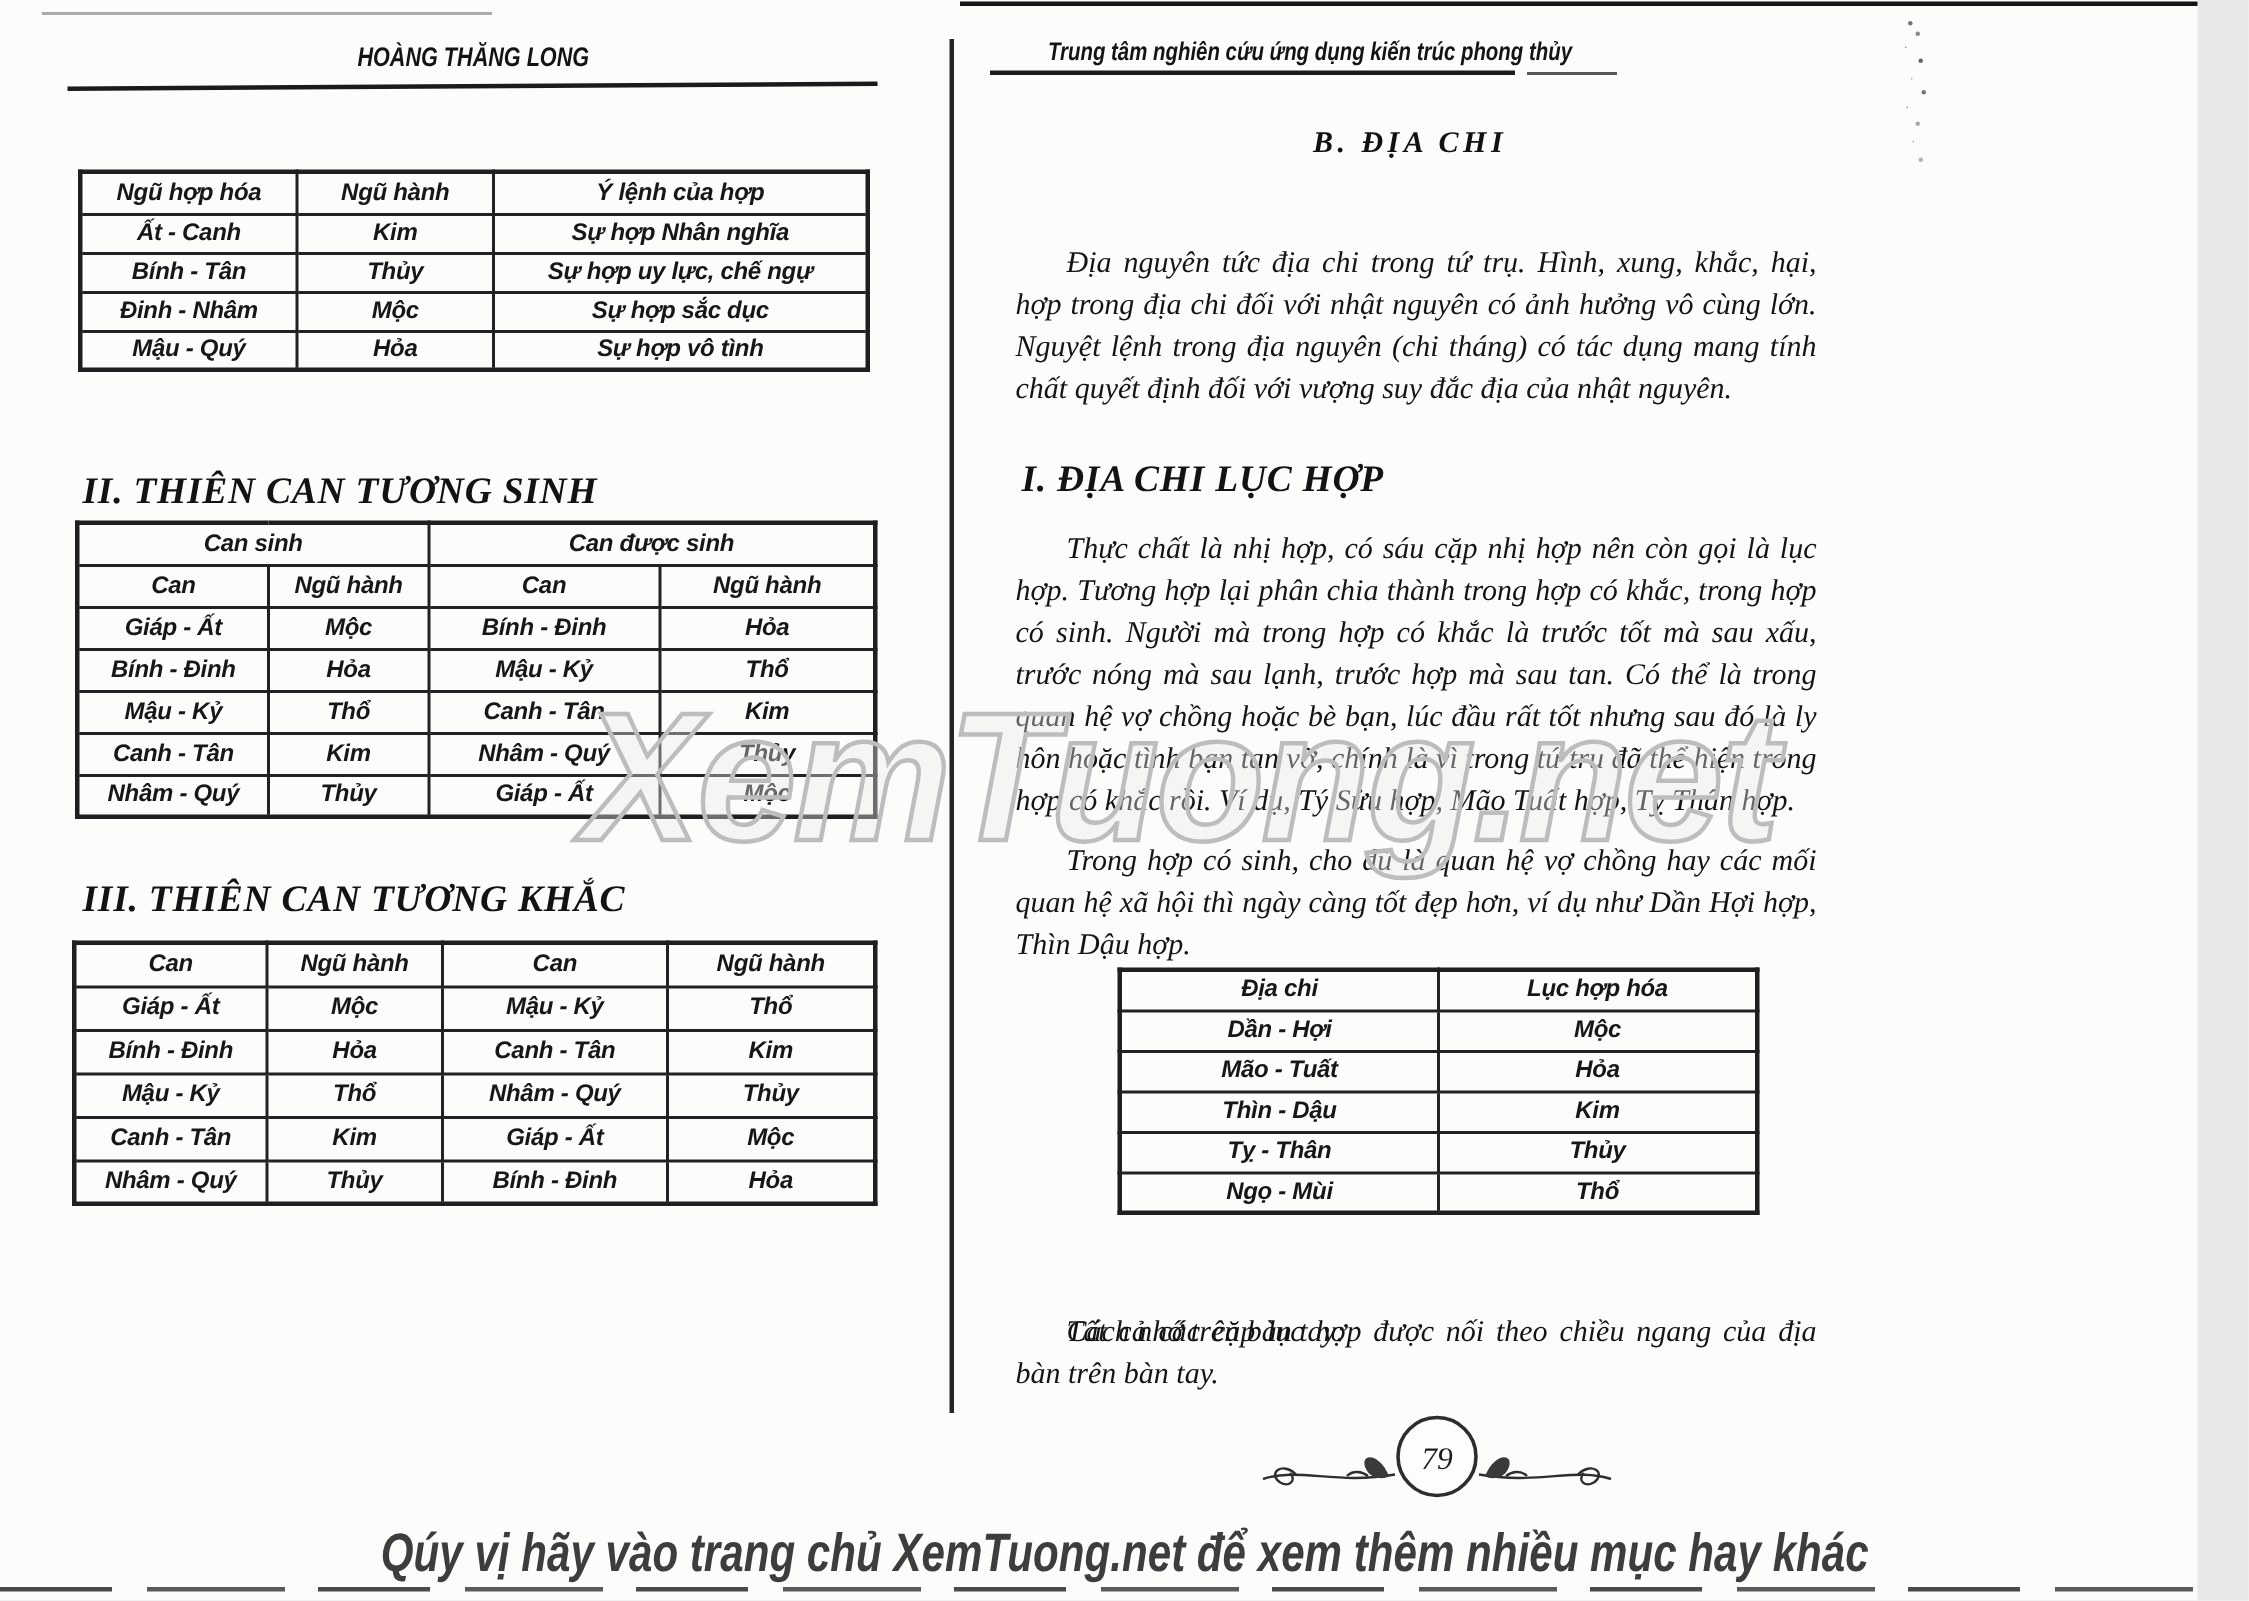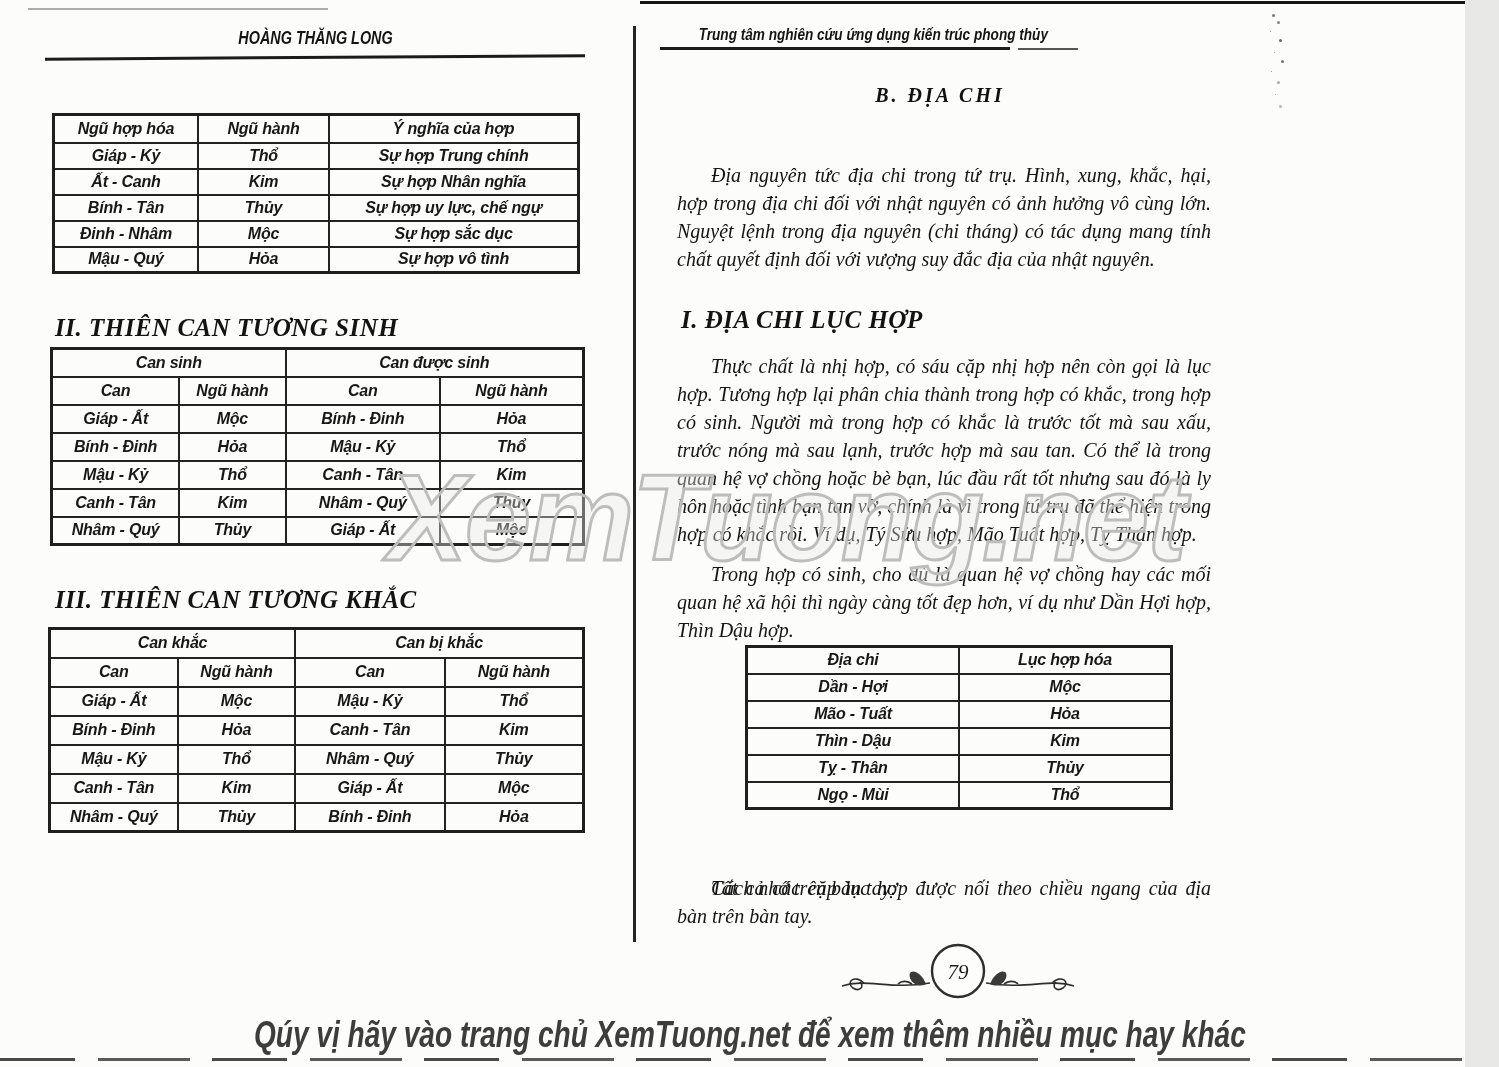--- a/index.html
+++ b/index.html
@@ -79,29 +79,24 @@
   <table class="t1">
     <colgroup>
         <col style="width:27.5%">
         <col style="width:25%">
         <col style="width:47.5%">
       </colgroup>
     <thead>
       <tr>
         <th>Ngũ hợp hóa</th>
         <th>Ngũ hành</th>
-        <th>Ý nghĩa của hợp</th>
+        <th>Ý lệnh của hợp</th>
       </tr>
     </thead>
     <tbody>
-        <tr>
-          <td>Giáp - Kỷ</td>
-          <td>Thổ</td>
-          <td>Sự hợp Trung chính</td>
-        </tr>
         <tr>
           <td>Ất - Canh</td>
           <td>Kim</td>
           <td>Sự hợp Nhân nghĩa</td>
         </tr>
         <tr>
           <td>Bính - Tân</td>
           <td>Thủy</td>
           <td>Sự hợp uy lực, chế ngự</td>
         </tr>
@@ -176,24 +171,20 @@
   <div class="sec-head" style="left:55px; top:586px;">III. THIÊN CAN TƯƠNG KHẮC</div>
 
   <table class="t3">
     <colgroup>
         <col style="width:24%">
         <col style="width:22%">
         <col style="width:28%">
         <col style="width:26%">
       </colgroup>
     <thead>
-      <tr>
-        <th colspan="2">Can khắc</th>
-        <th colspan="2">Can bị khắc</th>
-      </tr>
       <tr>
         <th>Can</th>
         <th>Ngũ hành</th>
         <th>Can</th>
         <th>Ngũ hành</th>
       </tr>
     </thead>
     <tbody>
         <tr>
           <td>Giáp - Ất</td>

